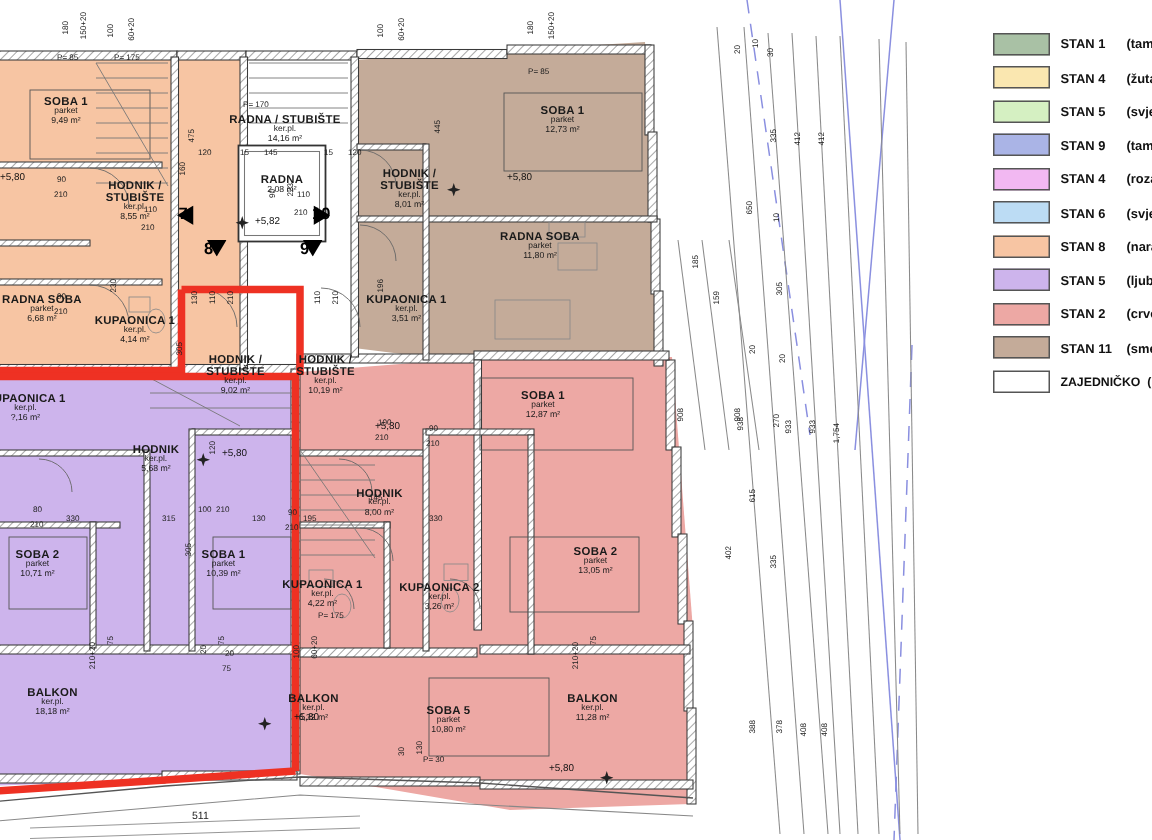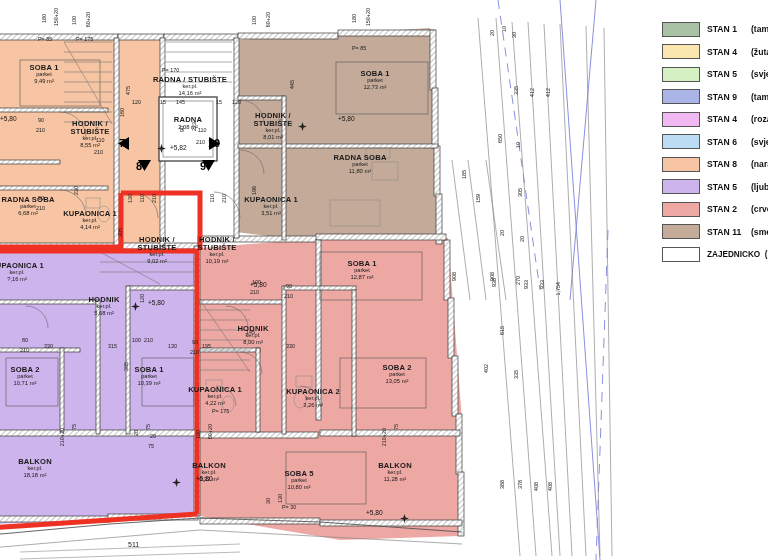--- a/index.html
+++ b/index.html
@@ -402,21 +402,21 @@
       <div class="room-sub">parket</div>
       <div class="room-area">12,87 m²</div>
     </div>
 
     <div class="lbl" style="left:178px; top:386px; width:74px;">
       <div class="room-name">KUPAONICA 1</div>
       <div class="room-sub">ker.pl.</div>
       <div class="room-area">4,22 m²</div>
     </div>
 
-    <div class="lbl" style="left:276px; top:388px; width:74px;">
+    <div class="lbl" style="left:256px; top:388px; width:74px;">
       <div class="room-name">KUPAONICA 2</div>
       <div class="room-sub">ker.pl.</div>
       <div class="room-area">3,26 m²</div>
     </div>
 
     <div class="lbl" style="left:366px; top:364px; width:62px;">
       <div class="room-name">SOBA 2</div>
       <div class="room-sub">parket</div>
       <div class="room-area">13,05 m²</div>
     </div>

